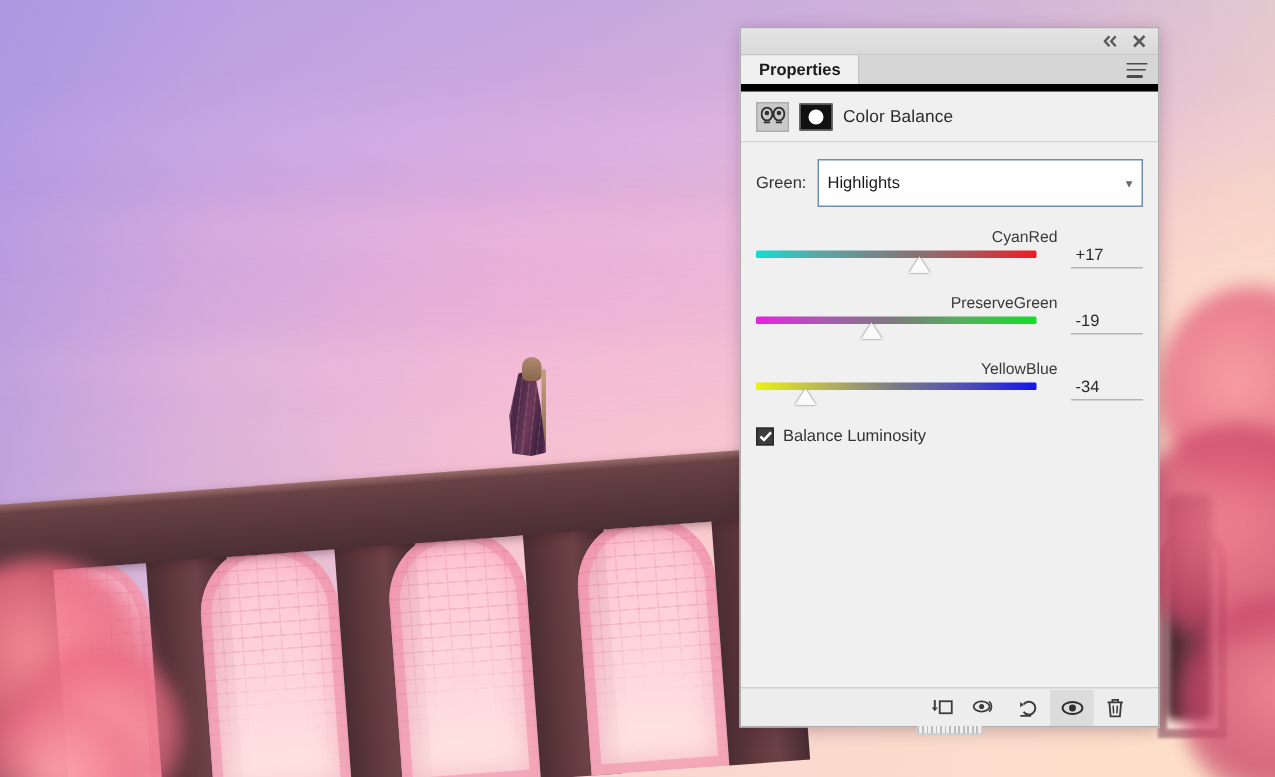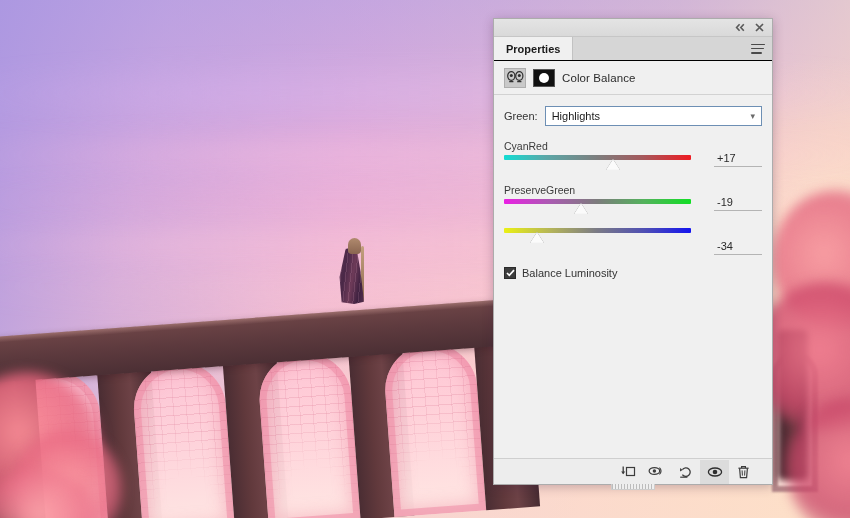--- a/index.html
+++ b/index.html
@@ -166,21 +166,21 @@
   .bar-btn {
     width: 15px; height: 14px;
     display: flex; align-items: center; justify-content: center;
     color: #5a5a5a; cursor: pointer;
   }
 
   
   .tab-row {
     height: 24px;
     background: #d6d6d6;
-    border-bottom: 1px solid #000000;
+    border-bottom: 5px solid #000000;
     display: flex; align-items: stretch;
     position: relative;
   }
   .tab {
     padding: 0 12px;
     display: flex; align-items: center;
     background: #f0f0f0;
     color: #1b1b1b;
     font-size: 11px;
     font-weight: 600;
@@ -217,36 +217,36 @@
   }
   .mask-thumb .dot { width: 10px; height: 10px; border-radius: 50%; background: #fff; }
   .adj-title { font-size: 11.5px; font-weight: 400; color: #2b2b2b; letter-spacing: .1px; }
 
   
   .panel-body { flex: 1; background: #f0f0f0; padding: 11px 10px 0 10px; position: relative; }
 
   .tone-row { display: flex; align-items: center; gap: 7px; margin-bottom: 14px; }
   .tone-label { font-size: 11px; color: #333; }
   .tone-select {
-    flex: 1; height: 20px;
+    flex: 1; height: 32px;
     background: #fff; border: 1px solid #6d8fb4;
     display: flex; align-items: center;
     padding: 0 6px;
     font-size: 11px; color: #1a1a1a;
     position: relative; cursor: pointer; text-align: center;
   }
   .tone-select .chev {
     position: absolute; right: 6px; top: 50%; transform: translateY(-50%);
     color: #6a6a6a; font-size: 9px;
   }
 
   
   .slider-group { margin-bottom: 11px; display: flex; align-items: flex-start; }
   .slider-left { flex: 1; }
-  .slider-labels { display: flex; justify-content: flex-start; font-size: 10.5px; color: #3a3a3a; margin-bottom: 3px; }
+  .slider-labels { display: flex; justify-content: flex-end; font-size: 10.5px; color: #3a3a3a; margin-bottom: 3px; }
   .track-wrap { position: relative; height: 18px; width: 187px; }
   .track { position: absolute; top: 0; left: 0; right: 0; height: 5px; border-radius: 1px; }
   .track-cyan    { background: linear-gradient(90deg,#13dcd3 0%, #5aa8a8 22%, #7d7d7d 50%, #a5595c 74%, #ef1b22 100%); }
   .track-magenta { background: linear-gradient(90deg,#ea20e4 0%, #a95cb0 25%, #7c7c7c 50%, #53b25c 75%, #12df25 100%); }
   .track-yellow  { background: linear-gradient(90deg,#eaf014 0%, #b4b45a 25%, #7a7a86 50%, #4f4fb4 75%, #1414ef 100%); }
   .thumb {
     position: absolute; top: 4px;
     width: 0; height: 0;
     border-left: 7px solid transparent;
     border-right: 7px solid transparent;
@@ -426,20 +426,24 @@
           <div class="track-wrap">
             <div class="track track-magenta"></div>
             <div class="thumb" id="thumb1" style="left: 41%;"></div>
           </div>
         </div>
         <div class="val-box">-19</div>
       </div>
 
       <div class="slider-group">
         <div class="slider-left">
+          <div class="slider-labels">
+            <span>Yellow</span>
+            <span>Blue</span>
+          </div>
           <div class="track-wrap">
             <div class="track track-yellow"></div>
             <div class="thumb" id="thumb2" style="left: 17.5%;"></div>
           </div>
         </div>
         <div class="val-box">-34</div>
       </div>
 
       <div class="check-row">
         <div class="checkbox">

